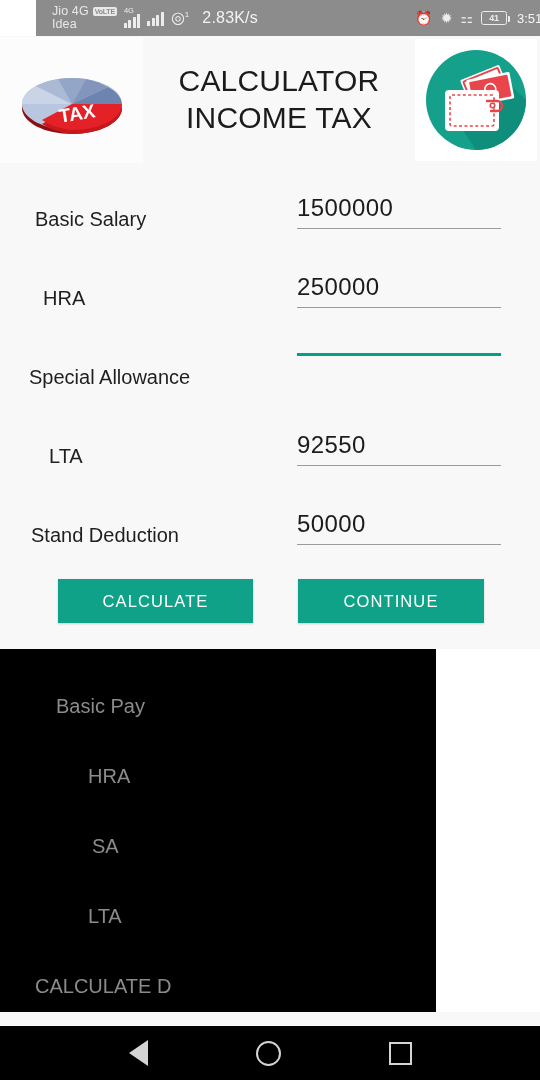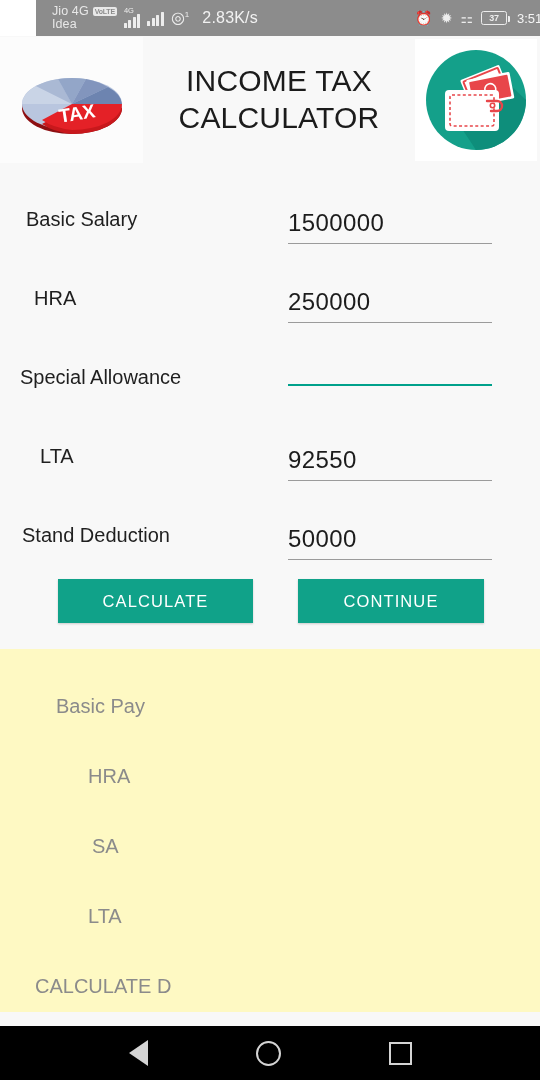--- a/index.html
+++ b/index.html
@@ -72,21 +72,21 @@
   .logo-wallet{
     width:122px;height:122px;background:#ffffff;flex:0 0 122px;
     display:flex;align-items:center;justify-content:center; margin-right:3px;
   }
 
   
   .card{
     background:#f8f8f8; width:540px; padding:16px 0 26px 0;
   }
   .frow{
-    display:flex; align-items:center; height:79px; position:relative;
+    display:flex; align-items:flex-start; height:79px; position:relative;padding-left:9px;
   }
   .flabel{
     font-size:20px; color:#1f1f1f; width:288px;
     padding-left:26px; display:flex; align-items:center; height:79px;
   }
   .flabel.ind1{ padding-left:26px; }
   .flabel.ind2{ padding-left:34px; }
   .flabel.ind3{ padding-left:20px; }
   .flabel.ind4{ padding-left:40px; }
   .flabel.ind5{ padding-left:22px; }
@@ -106,21 +106,21 @@
   .btn{
     background:#10a289; color:#ffffff; border:none;
     font-size:16.5px; letter-spacing:1.1px; font-family:inherit;
     height:44px; cursor:pointer;
     box-shadow:0 1px 2px rgba(0,0,0,.18);
   }
   .btn-calc{ width:195px; margin-left:58px; }
   .btn-cont{ width:186px; margin-left:45px; }
 
   
-  .results{ background:#fef9c3; width:540px; padding-top:22px; }
+  .results{ background:#000000; width:436px; padding-top:22px; }
   .rrow{ height:70px; display:flex; align-items:center; }
   .rlabel{ font-size:20px; color:#8b8b8b; }
   .rlabel.p1{ padding-left:56px; }
   .rlabel.p2{ padding-left:88px; }
   .rlabel.p3{ padding-left:92px; }
   .rlabel.p4{ padding-left:88px; }
   .rlabel.p5{ padding-left:35px; }
 
   .bottom-strip{
     position:absolute; left:0; bottom:54px; width:540px; height:14px;
@@ -173,21 +173,21 @@
     <span class="hotspot">◎<sup>1</sup></span>
 
     <span class="speed">2.83K/s</span>
   </div>
 
   <div class="sb-right">
     <span class="sb-ico">⏰</span>
     <span class="sb-ico">✹</span>
     <span class="sb-ico">⚏</span>
     <span class="battery">
-      <span>37</span>
+      <span>41</span>
     </span>
     <span class="clock">3:51 pm</span>
   </div>
 </div>
 
 <div class="header">
 
   <div class="logo-pie">
     <div class="pie-wrap">
       <svg width="112" height="88" viewBox="0 0 112 88">
@@ -199,22 +199,22 @@
         <path d="M56 48 L70 23 A50 26 0 0 1 92 31 Z" fill="#8295bd"></path>
         <path d="M56 48 L92 31 A50 26 0 0 1 106 48 Z" fill="#6d84b0"></path>
         <path d="M56 52 L106 52 A50 26 0 0 1 56 78 A50 26 0 0 1 26 68 Z" fill="#c8181c"></path>
         <path d="M56 48 L106 48 A50 26 0 0 1 56 74 A50 26 0 0 1 26 64 Z" fill="#e42127"></path>
         <text x="62" y="64" font-family="'Liberation Sans',sans-serif" font-size="19" font-weight="bold" fill="#ffffff" text-anchor="middle" transform="rotate(-9 62 64)">TAX</text>
       </svg>
     </div>
   </div>
 
   <div class="app-title">
+    <div>CALCULATOR</div>
     <div>INCOME TAX</div>
-    <div>CALCULATOR</div>
   </div>
 
   <div class="logo-wallet">
     <svg width="114" height="114" viewBox="0 0 114 114">
       <circle cx="57" cy="57" r="50" fill="#14a08a"></circle>
       <path d="M57 107 A50 50 0 0 0 107 57 L72 24 L30 66 Z" fill="#0d8b78" opacity="0.85"></path>
       <g transform="rotate(-22 70 45)">
         <rect x="46" y="27" width="42" height="26" rx="1.5" fill="#ffffff"></rect>
         <rect x="48.5" y="29.5" width="37" height="21" rx="1" fill="none" stroke="#e8464a" stroke-width="2"></rect>
         <circle cx="67" cy="40" r="5" fill="none" stroke="#e8464a" stroke-width="2"></circle>

